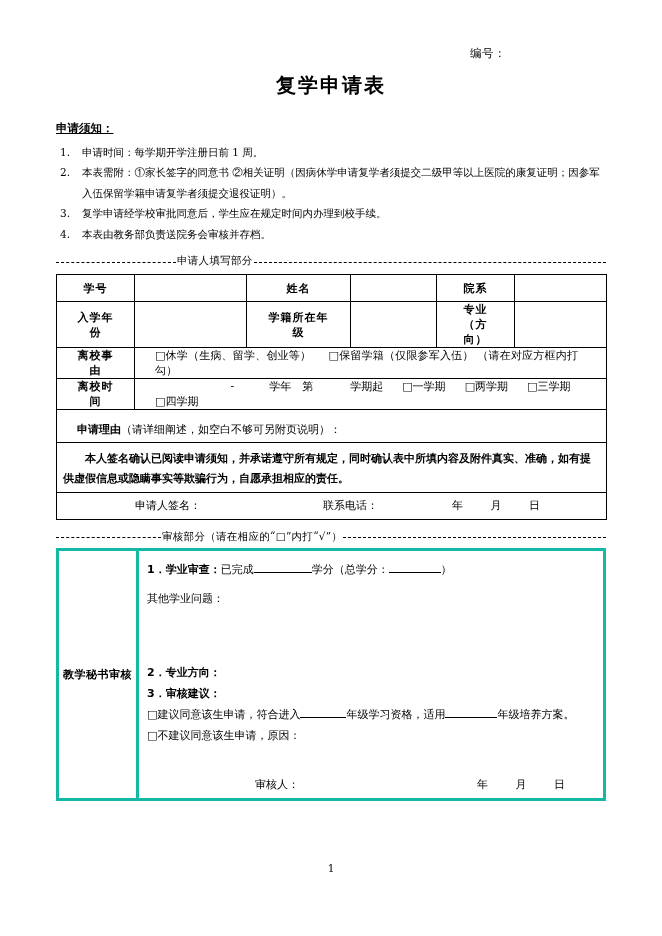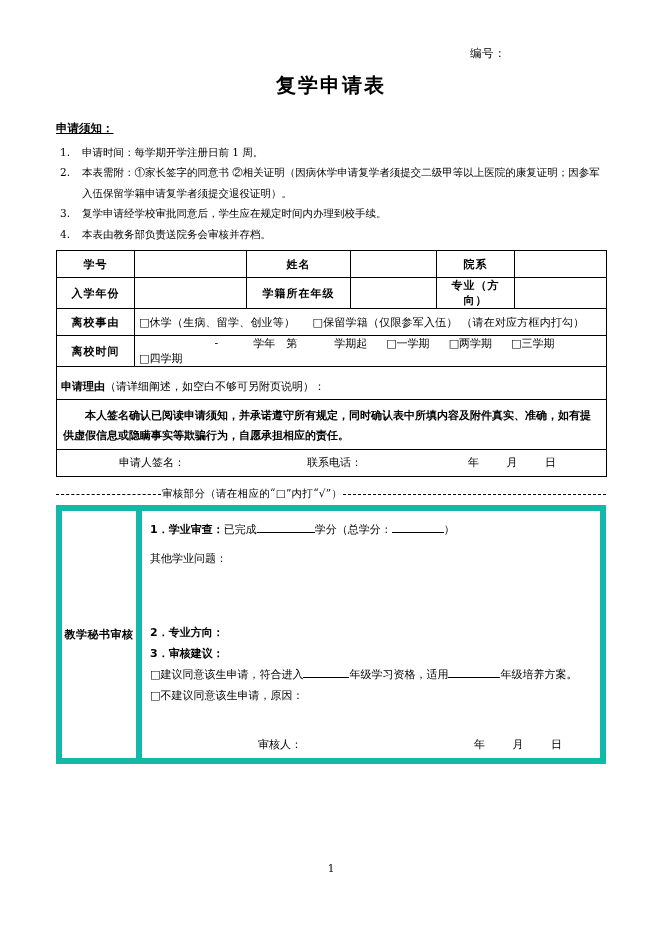--- a/index.html
+++ b/index.html
@@ -94,21 +94,21 @@
   
   table.form {
     border-collapse: collapse;
     width: 100%;
     table-layout: fixed;
     margin-top: 6px;
   }
   table.form td {
     border: 1px solid #000;
     font-size: 11px;
-    padding: 0 4px;
+    padding: 0 20px;
     vertical-align: middle;
     height: 26px;
   }
   .lbl {
     text-align: center;
     font-weight: bold;
     font-family: "DejaVu Sans", "Liberation Sans", sans-serif;
     font-size: 11.5px;
     letter-spacing: 1px;
   }
@@ -158,21 +158,21 @@
   .sign-row .s3 { margin-left: auto; margin-right: 34px; letter-spacing: 12px; }
 
   
   table.review {
     border-collapse: collapse;
     width: 100%;
     table-layout: fixed;
     margin-top: 4px;
   }
   table.review td {
-    border: 6px solid #14b8a6;
+    border: 3px solid #14b8a6;
     vertical-align: middle;
     font-size: 11px;
   }
   td.review-label {
     width: 80px;
     text-align: center;
     font-weight: bold;
     font-family: "DejaVu Sans", "Liberation Sans", sans-serif;
     font-size: 11.5px;
     letter-spacing: .5px;
@@ -241,20 +241,25 @@
     <li>
       <span class="notice-num">3.</span>
       <span class="notice-text">复学申请经学校审批同意后，学生应在规定时间内办理到校手续。</span>
     </li>
     <li>
       <span class="notice-num">4.</span>
       <span class="notice-text">本表由教务部负责送院务会审核并存档。</span>
     </li>
   </ul>
 
+  <div class="sep sep-left-long">
+    <span class="dash left"></span>
+    <span class="sep-label">申请人填写部分</span>
+    <span class="dash right"></span>
+  </div>
 
   <table class="form">
     <colgroup>
       <col style="width:78px">
         <col style="width:112px">
       <col style="width:104px">
         <col style="width:86px">
       <col style="width:78px">
         <col style="width:92px">
     </colgroup>

